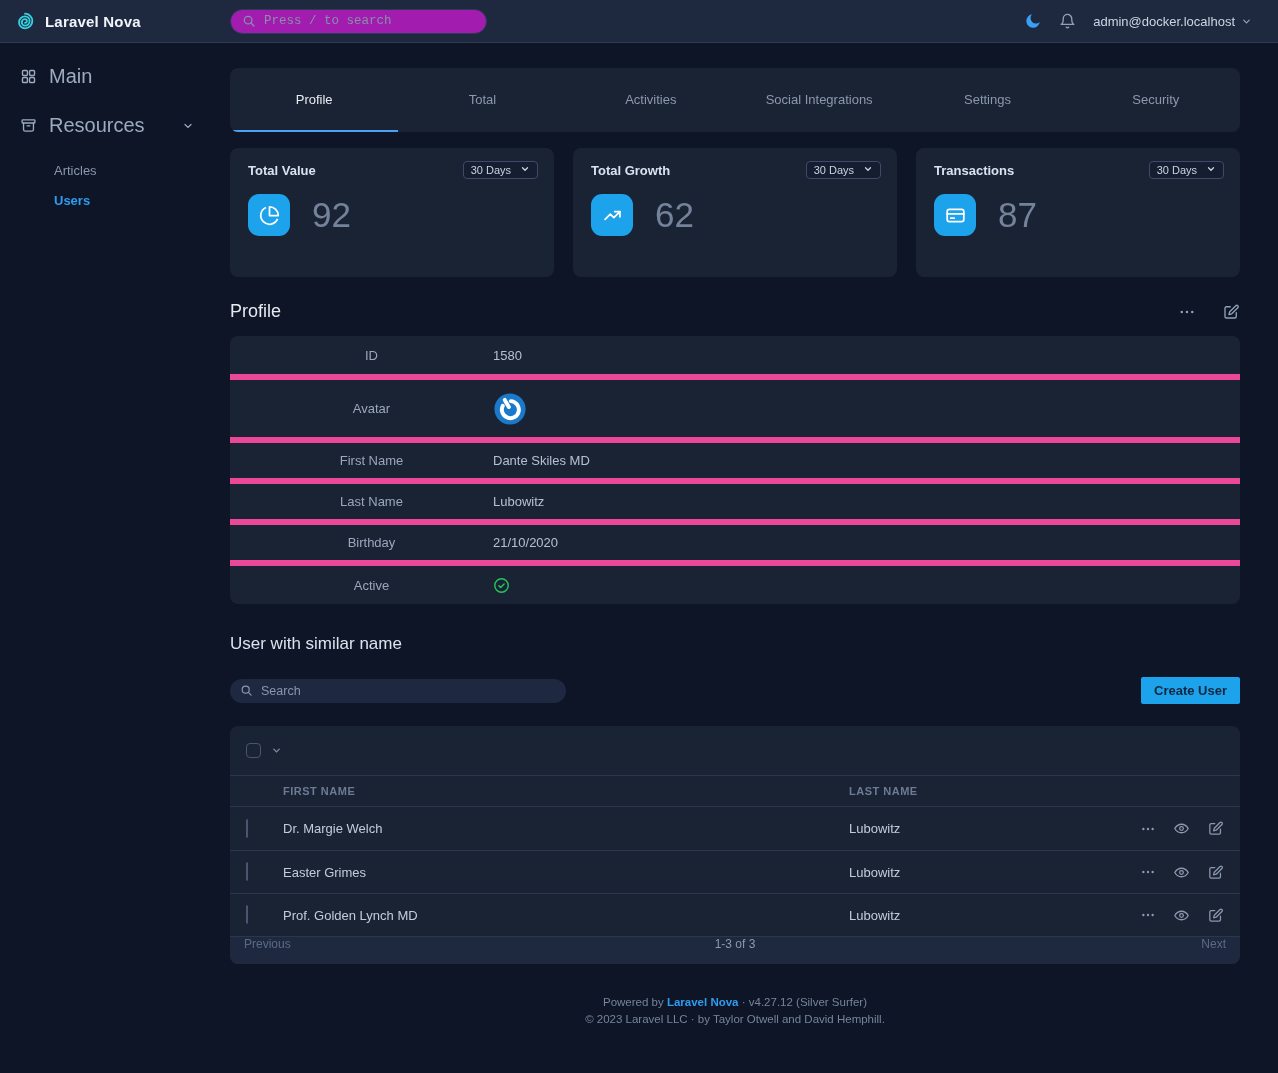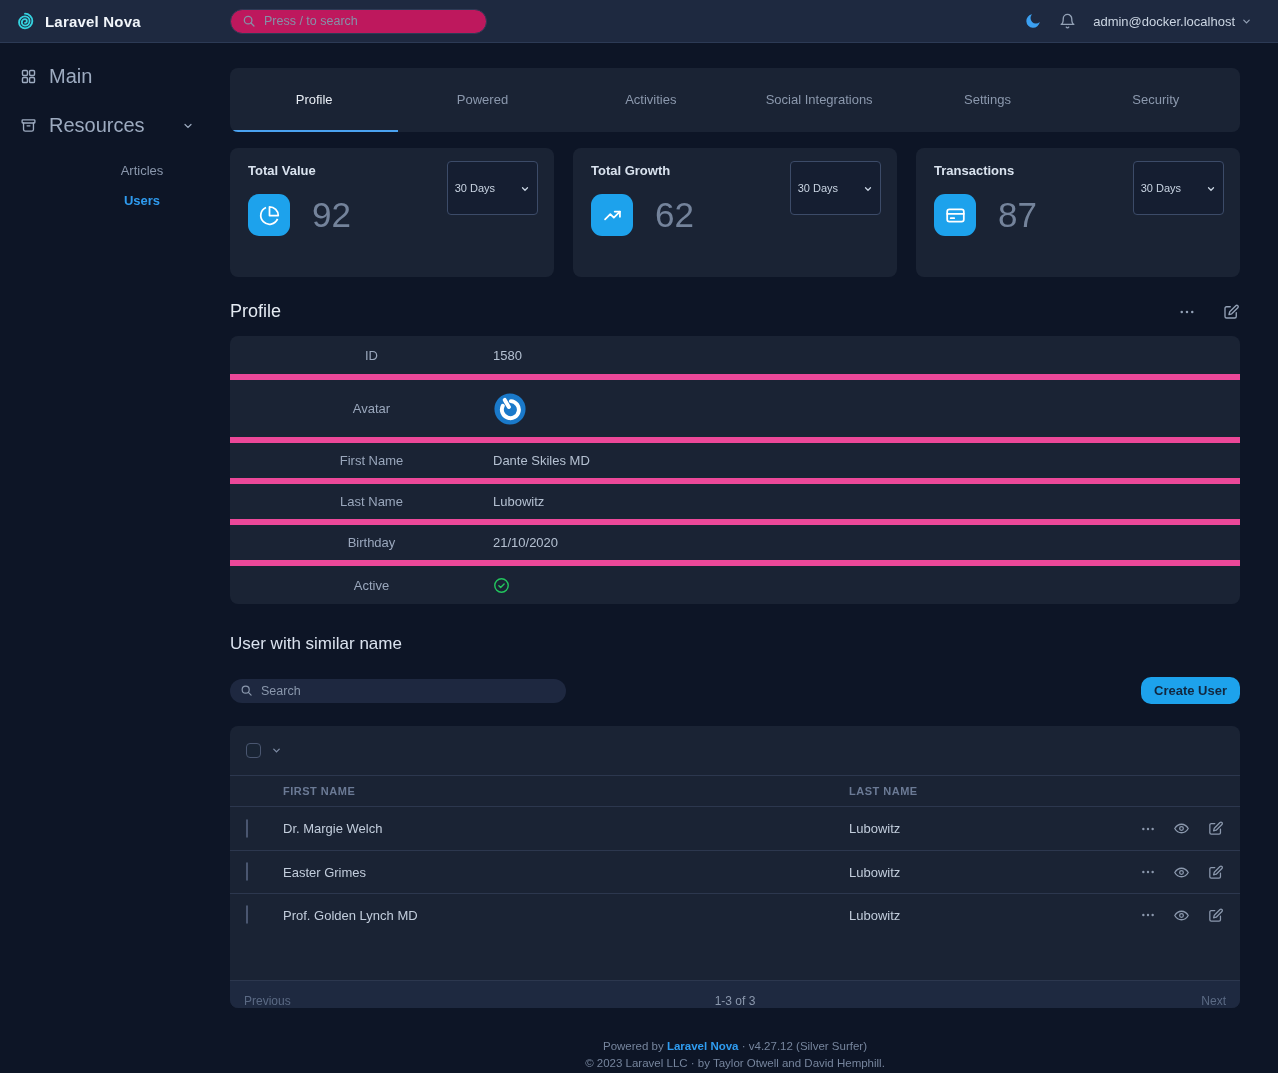--- a/index.html
+++ b/index.html
@@ -10,55 +10,55 @@
     color:#aab6c9; overflow-x:hidden;
   }
   
   .topbar {
     height:43px; background:#1e2940; border-bottom:1px solid #2c3a55;
     display:flex; align-items:center;
   }
   .brand-zone { width:230px; display:flex; align-items:center; gap:9px; padding-left:14px; }
   .brand-title { color:#f1f5fa; font-weight:bold; font-size:15px; letter-spacing:.2px; }
   .topbar-search {
-    width:257px; height:25px; background:#be185d; border:1px solid #2d3a55;
-    border-radius:13px; display:flex; align-items:center; gap:8px; padding:0 11px;
+    width:257px; height:25px; background:#a21caf; border:1px solid #2d3a55;
+    border-radius:13px; display:flex; align-items:center; gap:8px; padding:0 11px;font-family:Liberation Mono, monospace;
   }
   .topbar-search input {
     background:transparent; border:none; outline:none; color:#c6d1e0;
     font-size:12.5px; width:190px; font-family:inherit;
   }
   .topbar-search input::placeholder { color:#8592a8; }
   .topbar-right { margin-left:auto; display:flex; align-items:center; gap:17px; padding-right:26px; }
   .user-menu { display:flex; align-items:center; gap:6px; color:#cbd5e2; font-size:13px; cursor:pointer; }
   .icon-btn { background:none; border:none; cursor:pointer; display:flex; align-items:center; }
   
   .shell { display:flex; }
   .sidebar { width:230px; flex:0 0 230px; padding:22px 0 0 20px; }
   .side-item { display:flex; align-items:center; gap:12px; font-size:20px; color:#9dabc0; margin-bottom:26px; cursor:pointer; }
   .side-item .grow { flex:1; }
-  .side-sub { padding-left:34px;text-align:center; }
+  .side-sub { padding-left:34px; }
   .side-link { display:block; font-size:13px; color:#8min a97ac; color:#8a97ac; margin-bottom:15px; cursor:pointer; text-decoration:none; }
   .side-link.active { color:#2f9cf0; font-weight:bold; }
   .main { flex:1; padding:25px 38px 0 0; }
   
   .tabs-panel {
     background:#1a2334; border-radius:8px; height:64px; display:flex; overflow:hidden;
   }
   .tab { flex:1; display:flex; align-items:center; justify-content:center; font-size:13px;
          color:#8b98ad; cursor:pointer; border-bottom:2px solid transparent; }
   .tab.active { color:#e8edf4; border-bottom-color:#4aa2f0; }
   
   .cards { display:flex; gap:19px; margin-top:16px; }
   .card { flex:1; background:#1a2334; border-radius:8px; height:129px; padding:15px 18px; position:relative; }
   .card-title { color:#d9e2ee; font-size:13px; font-weight:bold; }
   .card-select {
     position:absolute; top:13px; right:16px; background:#151e31; border:1px solid #3c4b68;
-    border-radius:4px; color:#c9d4e2; font-size:11px; padding:20px 7px;
-    display:flex; align-items:flex-end; gap:25px; cursor:pointer;
+    border-radius:4px; color:#c9d4e2; font-size:11px; padding:2px 7px;
+    display:flex; align-items:flex-start; gap:9px; cursor:pointer;
   }
   .card-body { display:flex; align-items:center; gap:22px; margin-top:16px; }
   .card-icon {
     width:42px; height:42px; border-radius:11px; background:#1da2ec;
     display:flex; align-items:center; justify-content:center;
   }
   .card-value { font-size:35px; color:#74839b; font-weight:400; }
   
   .section-head { display:flex; align-items:center; margin-top:24px; }
   .section-title { color:#e4eaf2; font-size:18px; font-weight:400; }
@@ -73,35 +73,35 @@
   .rel-head { margin-top:30px; color:#dbe3ef; font-size:17px; font-weight:400; }
   .rel-toolbar { display:flex; align-items:center; margin-top:23px; }
   .rel-search {
     width:336px; height:24px; background:#1e2840; border-radius:12px;
     display:flex; align-items:center; gap:8px; padding:0 10px;
   }
   .rel-search input { background:transparent; border:none; outline:none; color:#c6d1e0; font-size:12.5px; width:270px; font-family:inherit; }
   .rel-search input::placeholder { color:#8a97ac; }
   .create-btn {
     margin-left:auto; background:#1da2ec; color:#12273f; font-weight:bold; font-size:13px;
-    border:none; border-radius:10px; padding:6px 13px; cursor:pointer; font-family:inherit;
+    border:none; border-radius:2px; padding:6px 13px; cursor:pointer; font-family:inherit;
   }
   
   .table-panel { background:#1a2334; border-radius:8px; margin-top:22px; overflow:hidden; }
   .tbl-toolbar { height:50px; display:flex; align-items:center; gap:10px; padding:0 16px; border-bottom:1px solid #2c374e; }
   .checkbox { width:15px; height:15px; border:1px solid #4a5670; border-radius:4px; background:#19python2434; background:#192434; cursor:pointer; flex:0 0 15px; }
   .tbl-grid { display:grid; grid-template-columns:37px 566px 1fr 116px; align-items:center; padding:0 16px; }
   .tbl-header { height:31px; border-bottom:1px solid #2c374e; }
   .th { font-size:11px; font-weight:bold; color:#6b7a95; text-transform:uppercase; letter-spacing:.5px; }
   .tbl-row { height:43px; cursor:pointer; }
   .tbl-row + .tbl-row { border-top:1px solid #2c374e; }
   .cell-name { font-size:13px; color:#c2cddc; }
   .row-actions { display:flex; align-items:center; justify-content:flex-end; gap:17px; }
   .tbl-footer { height:28px; background:#1e2940; border-top:1px solid #2c374e;
-                display:flex; align-items:flex-end; padding:0 14px; position:relative;margin-top:44px; }
+                display:flex; align-items:flex-start; padding:0 14px; position:relative; }
   .pg-prev, .pg-next { font-size:12px; color:#5b6a84; cursor:default; }
   .pg-next { margin-left:auto; }
   .pg-summary { position:absolute; left:50%; transform:translateX(-50%); font-size:12px; color:#8b98ad; }
   
   .footer { text-align:center; margin:30px 0 20px 0; font-size:11.5px; color:#76859d; line-height:17px; }
   .footer a { color:#2f9cf0; font-weight:bold; text-decoration:none; }
   svg { display:block; }
 </style>
 </head>
 <body>
@@ -179,21 +179,21 @@
     <div class="side-sub">
       <a class="side-link">Articles</a>
       <a class="side-link active">Users</a>
     </div>
   </div>
 
   <div class="main">
 
     <div class="tabs-panel">
       <div class="tab active">Profile</div>
-      <div class="tab">Powered</div>
+      <div class="tab">Total</div>
       <div class="tab">Activities</div>
       <div class="tab">Social Integrations</div>
       <div class="tab">Settings</div>
       <div class="tab">Security</div>
     </div>
 
     <div class="cards">
 
       <div class="card">
         <div class="card-title">Total Value</div>

